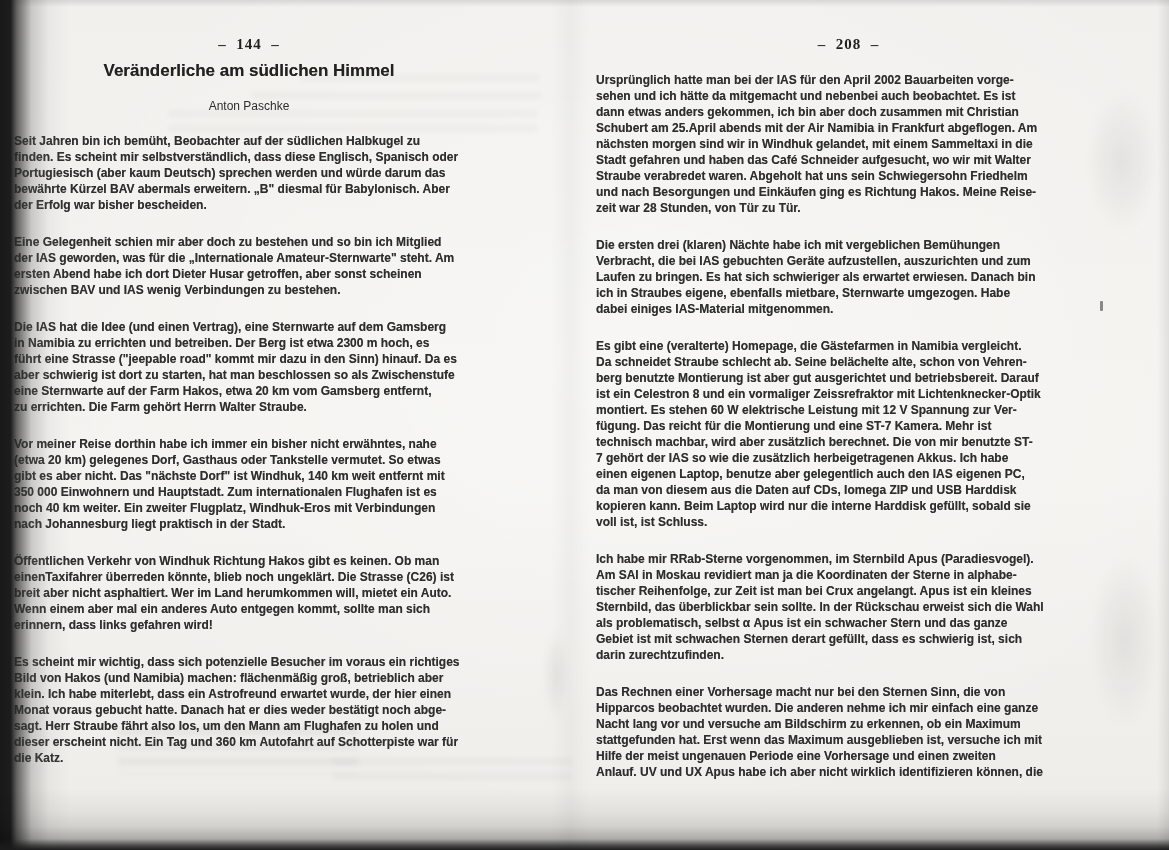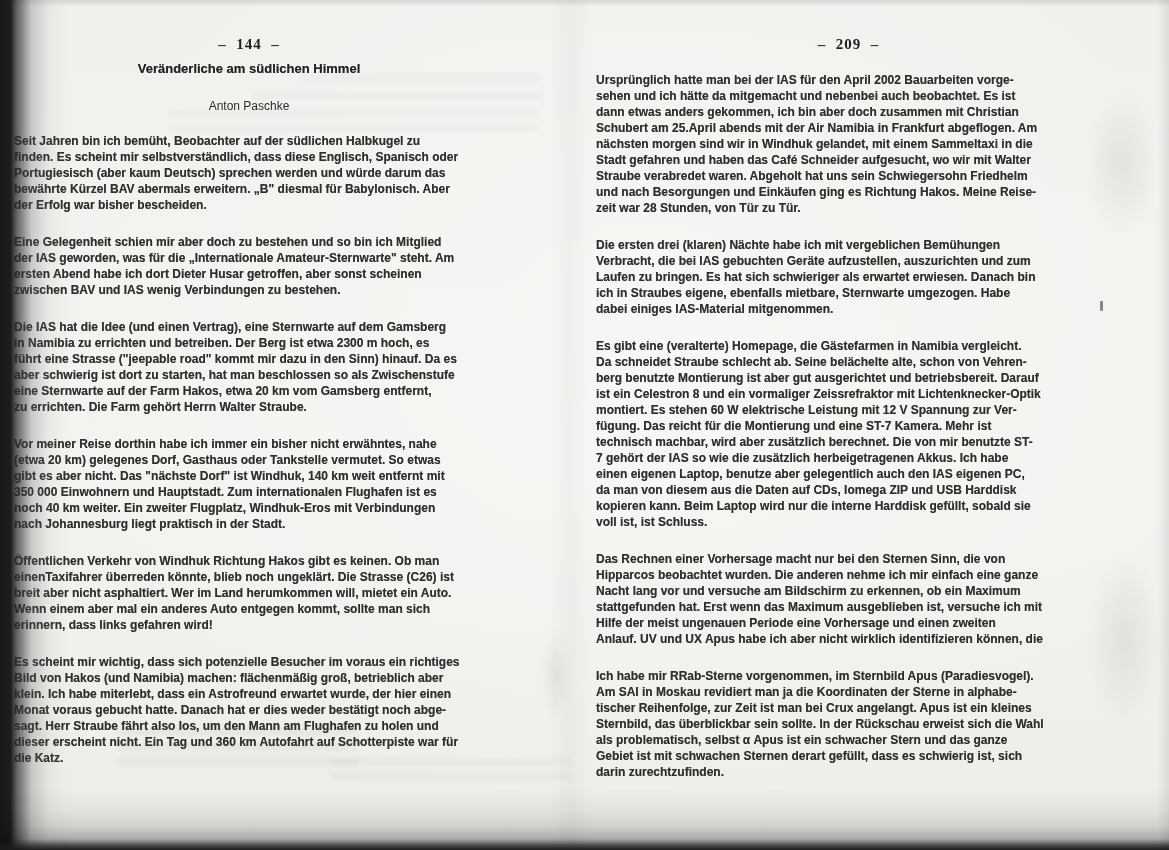--- a/index.html
+++ b/index.html
@@ -23,21 +23,21 @@
     text-align:center; white-space:pre;
     font-family:"Liberation Serif", serif;
     font-size:15px; font-weight:700; letter-spacing:1px; color:#1f1f1f;
   }
   .page-left  .pagenum { width:470px; }
   .page-right .pagenum { width:505px; }
 
   .title {
     position:absolute; top:61px; left:0; width:470px;
     text-align:center;
-    font-size:13px; font-weight:700; color:#222;
+    font-size:17px; font-weight:700; color:#222;
     text-shadow:0 0 0.5px rgba(40,40,40,0.6);
   }
   .author {
     position:absolute; top:99px; left:0; width:470px;
     text-align:center; font-size:12px; color:#2d2d2c;
   }
 
   .body-col { position:absolute; left:0; }
   .page-left  .body-col { top:133px; width:540px; }
   .page-right .body-col { top:72px;  width:548px; }
@@ -151,21 +151,21 @@
 Bild von Hakos (und Namibia) machen: flächenmäßig groß, betrieblich aber
 klein. Ich habe miterlebt, dass ein Astrofreund erwartet wurde, der hier einen
 Monat voraus gebucht hatte. Danach hat er dies weder bestätigt noch abge-
 sagt. Herr Straube fährt also los, um den Mann am Flughafen zu holen und
 dieser erscheint nicht. Ein Tag und 360 km Autofahrt auf Schotterpiste war für
 die Katz.</p>
   </div>
 </div>
 
 <div class="page page-right">
-  <div class="pagenum">–  209  –</div>
+  <div class="pagenum">–  208  –</div>
   <div class="body-col">
     <p class="para">Ursprünglich hatte man bei der IAS für den April 2002 Bauarbeiten vorge-
 sehen und ich hätte da mitgemacht und nebenbei auch beobachtet. Es ist
 dann etwas anders gekommen, ich bin aber doch zusammen mit Christian
 Schubert am 25.April abends mit der Air Namibia in Frankfurt abgeflogen. Am
 nächsten morgen sind wir in Windhuk gelandet, mit einem Sammeltaxi in die
 Stadt gefahren und haben das Café Schneider aufgesucht, wo wir mit Walter
 Straube verabredet waren. Abgeholt hat uns sein Schwiegersohn Friedhelm
 und nach Besorgungen und Einkäufen ging es Richtung Hakos. Meine Reise-
 zeit war 28 Stunden, von Tür zu Tür.</p>
@@ -179,33 +179,33 @@
 berg benutzte Montierung ist aber gut ausgerichtet und betriebsbereit. Darauf
 ist ein Celestron 8 und ein vormaliger Zeissrefraktor mit Lichtenknecker-Optik
 montiert. Es stehen 60 W elektrische Leistung mit 12 V Spannung zur Ver-
 fügung. Das reicht für die Montierung und eine ST-7 Kamera. Mehr ist
 technisch machbar, wird aber zusätzlich berechnet. Die von mir benutzte ST-
 7 gehört der IAS so wie die zusätzlich herbeigetragenen Akkus. Ich habe
 einen eigenen Laptop, benutze aber gelegentlich auch den IAS eigenen PC,
 da man von diesem aus die Daten auf CDs, Iomega ZIP und USB Harddisk
 kopieren kann. Beim Laptop wird nur die interne Harddisk gefüllt, sobald sie
 voll ist, ist Schluss.</p>
-    <p class="para">Das Rechnen einer Vorhersage macht nur bei den Sternen Sinn, die von
-Hipparcos beobachtet wurden. Die anderen nehme ich mir einfach eine ganze
-Nacht lang vor und versuche am Bildschirm zu erkennen, ob ein Maximum
-stattgefunden hat. Erst wenn das Maximum ausgeblieben ist, versuche ich mit
-Hilfe der meist ungenauen Periode eine Vorhersage und einen zweiten
-Anlauf. UV und UX Apus habe ich aber nicht wirklich identifizieren können, die</p>
     <p class="para">Ich habe mir RRab-Sterne vorgenommen, im Sternbild Apus (Paradiesvogel).
 Am SAI in Moskau revidiert man ja die Koordinaten der Sterne in alphabe-
 tischer Reihenfolge, zur Zeit ist man bei Crux angelangt. Apus ist ein kleines
 Sternbild, das überblickbar sein sollte. In der Rückschau erweist sich die Wahl
 als problematisch, selbst α Apus ist ein schwacher Stern und das ganze
 Gebiet ist mit schwachen Sternen derart gefüllt, dass es schwierig ist, sich
 darin zurechtzufinden.</p>
+    <p class="para">Das Rechnen einer Vorhersage macht nur bei den Sternen Sinn, die von
+Hipparcos beobachtet wurden. Die anderen nehme ich mir einfach eine ganze
+Nacht lang vor und versuche am Bildschirm zu erkennen, ob ein Maximum
+stattgefunden hat. Erst wenn das Maximum ausgeblieben ist, versuche ich mit
+Hilfe der meist ungenauen Periode eine Vorhersage und einen zweiten
+Anlauf. UV und UX Apus habe ich aber nicht wirklich identifizieren können, die</p>
   </div>
 </div>
 
 <div class="gutter-shade"></div>
 <div class="edge-top"></div>
 <div class="edge-right"></div>
 <div class="edge-left"></div>
 <div class="shadow-bottom"></div>
 
 </body></html>

